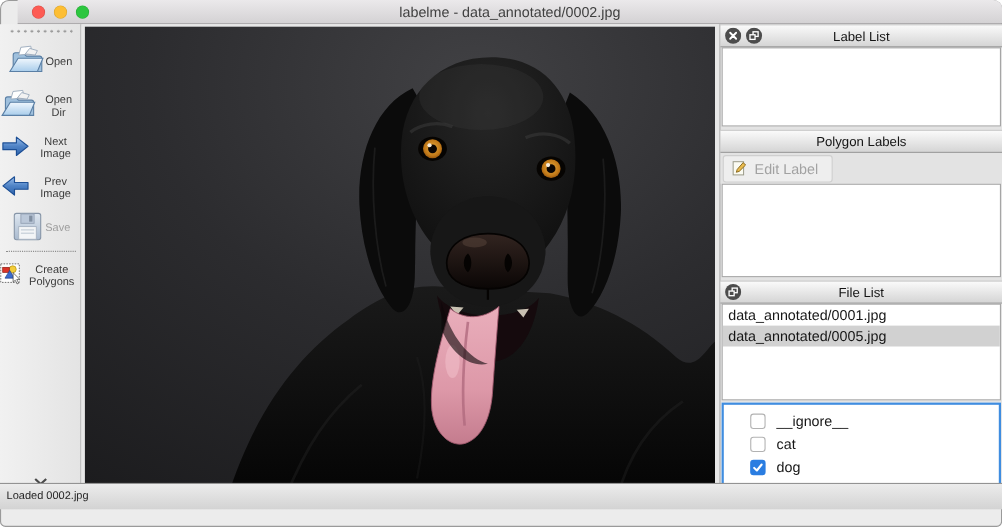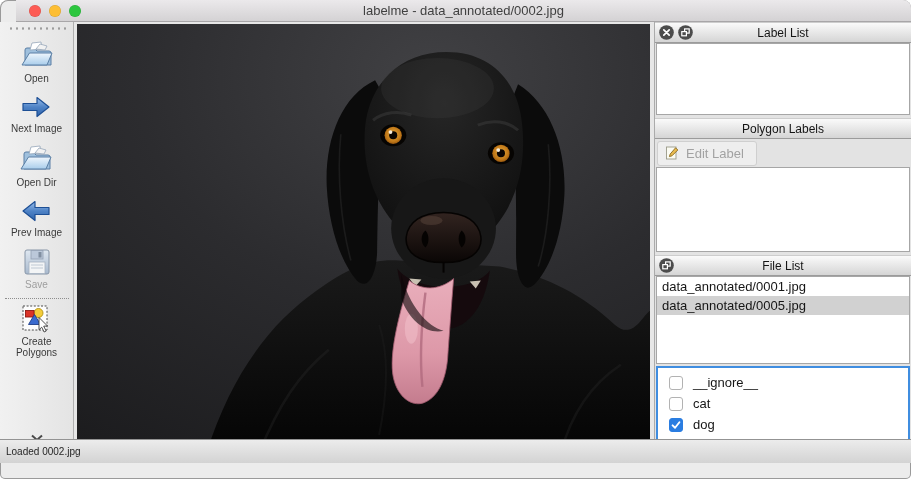--- a/index.html
+++ b/index.html
@@ -27,21 +27,21 @@
 
   
   .toolbar {
     width:74px; background:linear-gradient(90deg,#f1f1f1,#e4e4e4);
     border-right:1px solid #b0b0b0;
     display:flex; flex-direction:column; align-items:center; flex-shrink:0;
   }
   .tb-handle { margin-top:5px; width:58px; height:3px;
     background-image:radial-gradient(circle,#9c9c9c 1px,transparent 1.3px);
     background-size:6px 3px; background-repeat:repeat-x; }
-  .tb-btn { display:flex; flex-direction:column; align-items:center; margin-top:10px; cursor:default; }
+  .tb-btn { display:flex; flex-direction:row; align-items:center; margin-top:10px; cursor:default; }
   .tb-btn .ticon { display:block; }
   .tb-label { font-size:10px; line-height:11px; color:#3a3a3a; margin-top:3px; text-align:center; max-width:66px; }
   .tb-label.disabled { color:#9e9e9e; }
   .tb-sep { width:64px; border-top:1px dotted #8d8d8d; margin:8px 0 0 0; }
   .tb-overflow { margin-top:auto; margin-bottom:7px; }
 
   
   .canvas-area { flex:1; background:#e7e7e7; padding:2px 4px 2px 3px; min-width:0; }
   .canvas-img { width:100%; height:100%; display:block; }
 
@@ -70,21 +70,21 @@
     padding:0 12px 0 6px; background:#eeeeee; border:1px solid #cfcfcf; border-radius:3px;
     font-size:13px; color:#a2a2a2;
   }
 
   .file-row { height:19px; line-height:19px; font-size:13px; color:#161616; padding-left:5px;
     white-space:nowrap; }
   .file-row.selected { background:#d1d1d1; }
 
   .list-flags { flex:1; margin:0 1px 1px 1px; background:#fff;
     border:2px solid var(--accent-blue,#3f8de0); padding-top:4px; overflow:hidden; }
-  .flag-row { height:21px; display:flex; align-items:center; padding-left:11px; }
+  .flag-row { height:21px; display:flex; align-items:center; padding-left:24px; }
   .cb { width:14px; height:14px; border:1px solid #b2b2b2; border-radius:3px; background:#fff;
     display:flex; align-items:center; justify-content:center; flex-shrink:0; }
   .cb.checked { background:var(--checkbox-blue,#2a7de1); border-color:var(--checkbox-blue,#2a7de1); }
   .flag-label { font-size:13px; color:#161616; margin-left:10px; }
 
   
   .statusbar {
     position:absolute; left:0; right:0; bottom:16px; height:24px;
     background:linear-gradient(#ececec,#d3d3d3);
     border-top:1px solid #939393;
@@ -120,41 +120,41 @@
             </defs>
           <path d="M5,25 L5,10 Q5,8 7,8 L14,8 L17,11 L29,11 Q31,11 31,13 L31,25 Z" fill="#9fc0dd" stroke="#5a7fa5"></path>
           <path d="M10,10 L12,3 L21,2 L22,9 Z" fill="#ffffff" stroke="#97a7ba" stroke-width="0.8"></path>
           <path d="M16,9 L20,4 L27,6 L25,10 Z" fill="#f2f2f2" stroke="#97a7ba" stroke-width="0.8"></path>
           <path d="M2,25 L9.5,13 L32,13 L27,25 Z" fill="url(#fg1)" stroke="#5a7fa5"></path>
         </svg>
         <span class="tb-label">Open</span>
       </div>
 
       <div class="tb-btn">
+        <svg class="ticon" width="34" height="30" viewBox="0 0 34 30">
+          <path d="M5,25 L5,10 Q5,8 7,8 L14,8 L17,11 L29,11 Q31,11 31,13 L31,25 Z" fill="#9fc0dd" stroke="#5a7fa5"></path>
+          <path d="M10,10 L12,3 L21,2 L22,9 Z" fill="#ffffff" stroke="#97a7ba" stroke-width="0.8"></path>
+          <path d="M16,9 L20,4 L27,6 L25,10 Z" fill="#f2f2f2" stroke="#97a7ba" stroke-width="0.8"></path>
+          <path d="M2,25 L9.5,13 L32,13 L27,25 Z" fill="url(#fg1)" stroke="#5a7fa5"></path>
+        </svg>
+        <span class="tb-label">Open Dir</span>
+      </div>
+
+      <div class="tb-btn">
         <svg class="ticon" width="32" height="26" viewBox="0 0 32 26">
           <defs>
               <linearGradient id="ag1" x1="0" y1="0" x2="0" y2="1">
             <stop offset="0" stop-color="#9cc0ec"></stop>
                 <stop offset="0.5" stop-color="#4f83c6"></stop>
                 <stop offset="1" stop-color="#2f64ac"></stop>
               </linearGradient>
             </defs>
           <path d="M3,9.5 L17,9.5 L17,3.5 L29,13 L17,22.5 L17,16.5 L3,16.5 Z" fill="url(#ag1)" stroke="#1d4f95" stroke-width="1.2" stroke-linejoin="round"></path>
         </svg>
         <span class="tb-label">Next Image</span>
-      </div>
-
-      <div class="tb-btn">
-        <svg class="ticon" width="34" height="30" viewBox="0 0 34 30">
-          <path d="M5,25 L5,10 Q5,8 7,8 L14,8 L17,11 L29,11 Q31,11 31,13 L31,25 Z" fill="#9fc0dd" stroke="#5a7fa5"></path>
-          <path d="M10,10 L12,3 L21,2 L22,9 Z" fill="#ffffff" stroke="#97a7ba" stroke-width="0.8"></path>
-          <path d="M16,9 L20,4 L27,6 L25,10 Z" fill="#f2f2f2" stroke="#97a7ba" stroke-width="0.8"></path>
-          <path d="M2,25 L9.5,13 L32,13 L27,25 Z" fill="url(#fg1)" stroke="#5a7fa5"></path>
-        </svg>
-        <span class="tb-label">Open Dir</span>
       </div>
 
       <div class="tb-btn">
         <svg class="ticon" width="32" height="26" viewBox="0 0 32 26">
           <path d="M29,9.5 L15,9.5 L15,3.5 L3,13 L15,22.5 L15,16.5 L29,16.5 Z" fill="url(#ag1)" stroke="#1d4f95" stroke-width="1.2" stroke-linejoin="round"></path>
         </svg>
         <span class="tb-label">Prev Image</span>
       </div>
 
       <div class="tb-btn">

